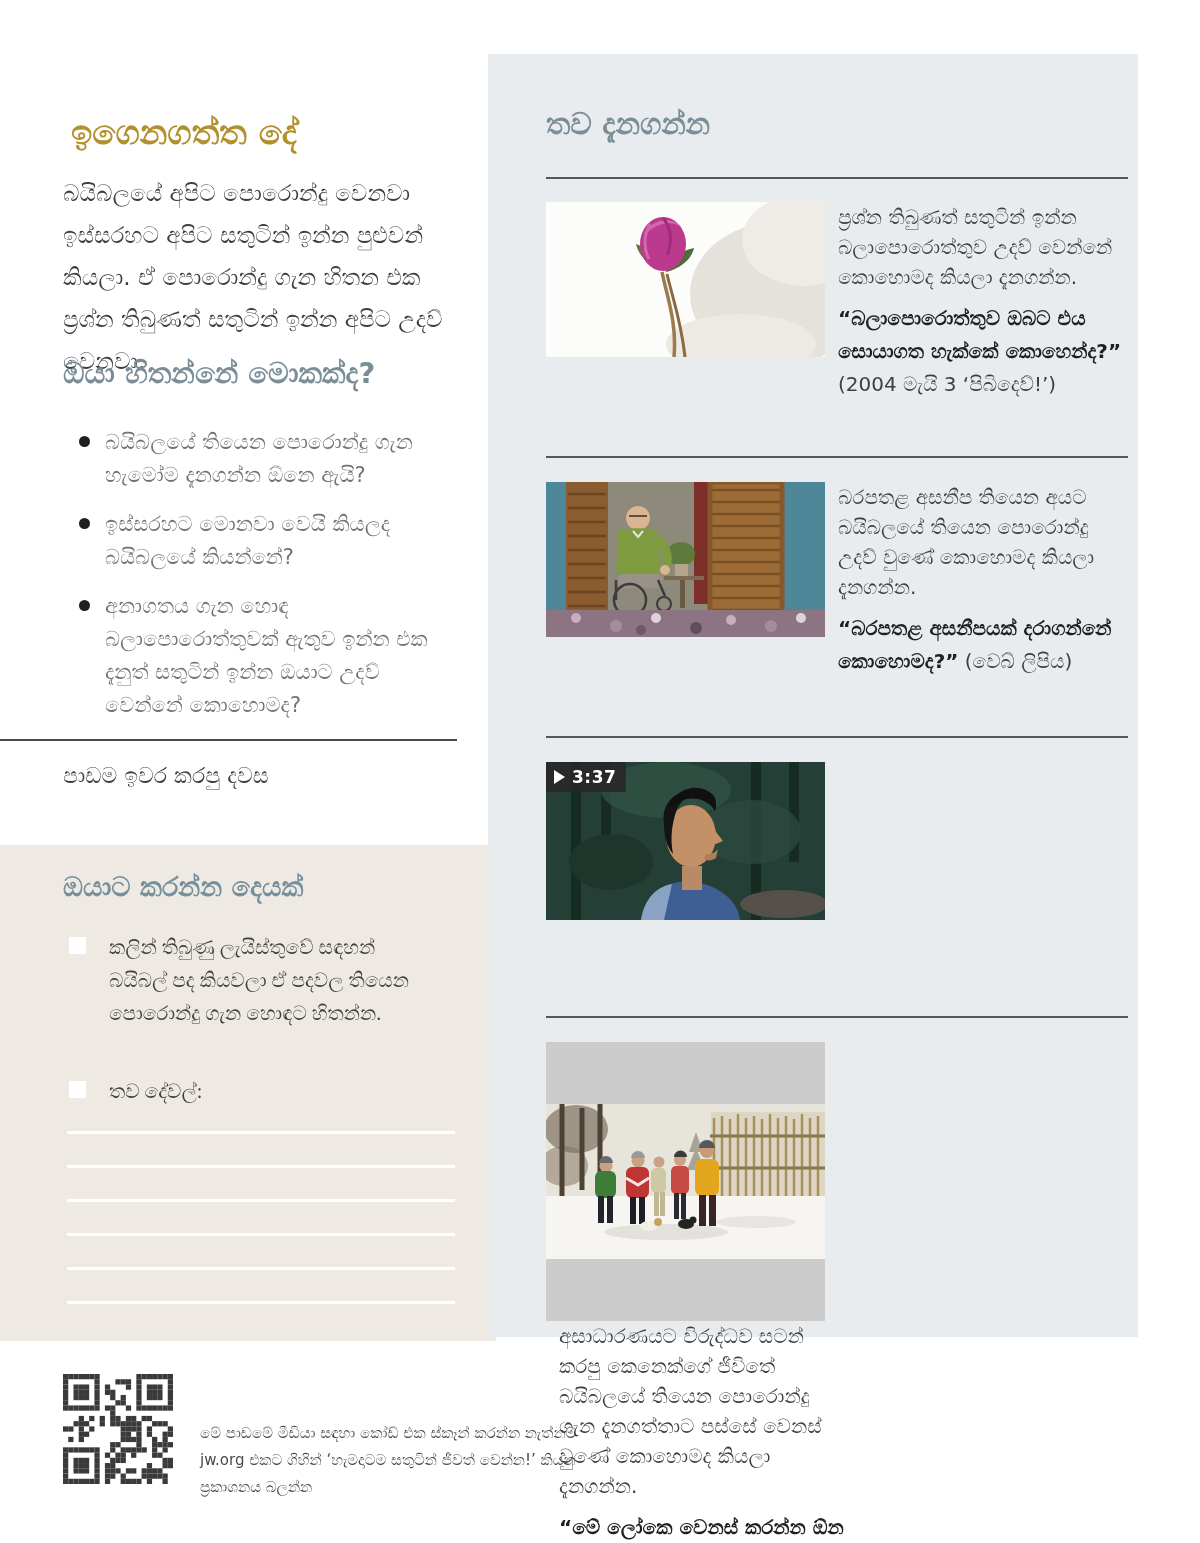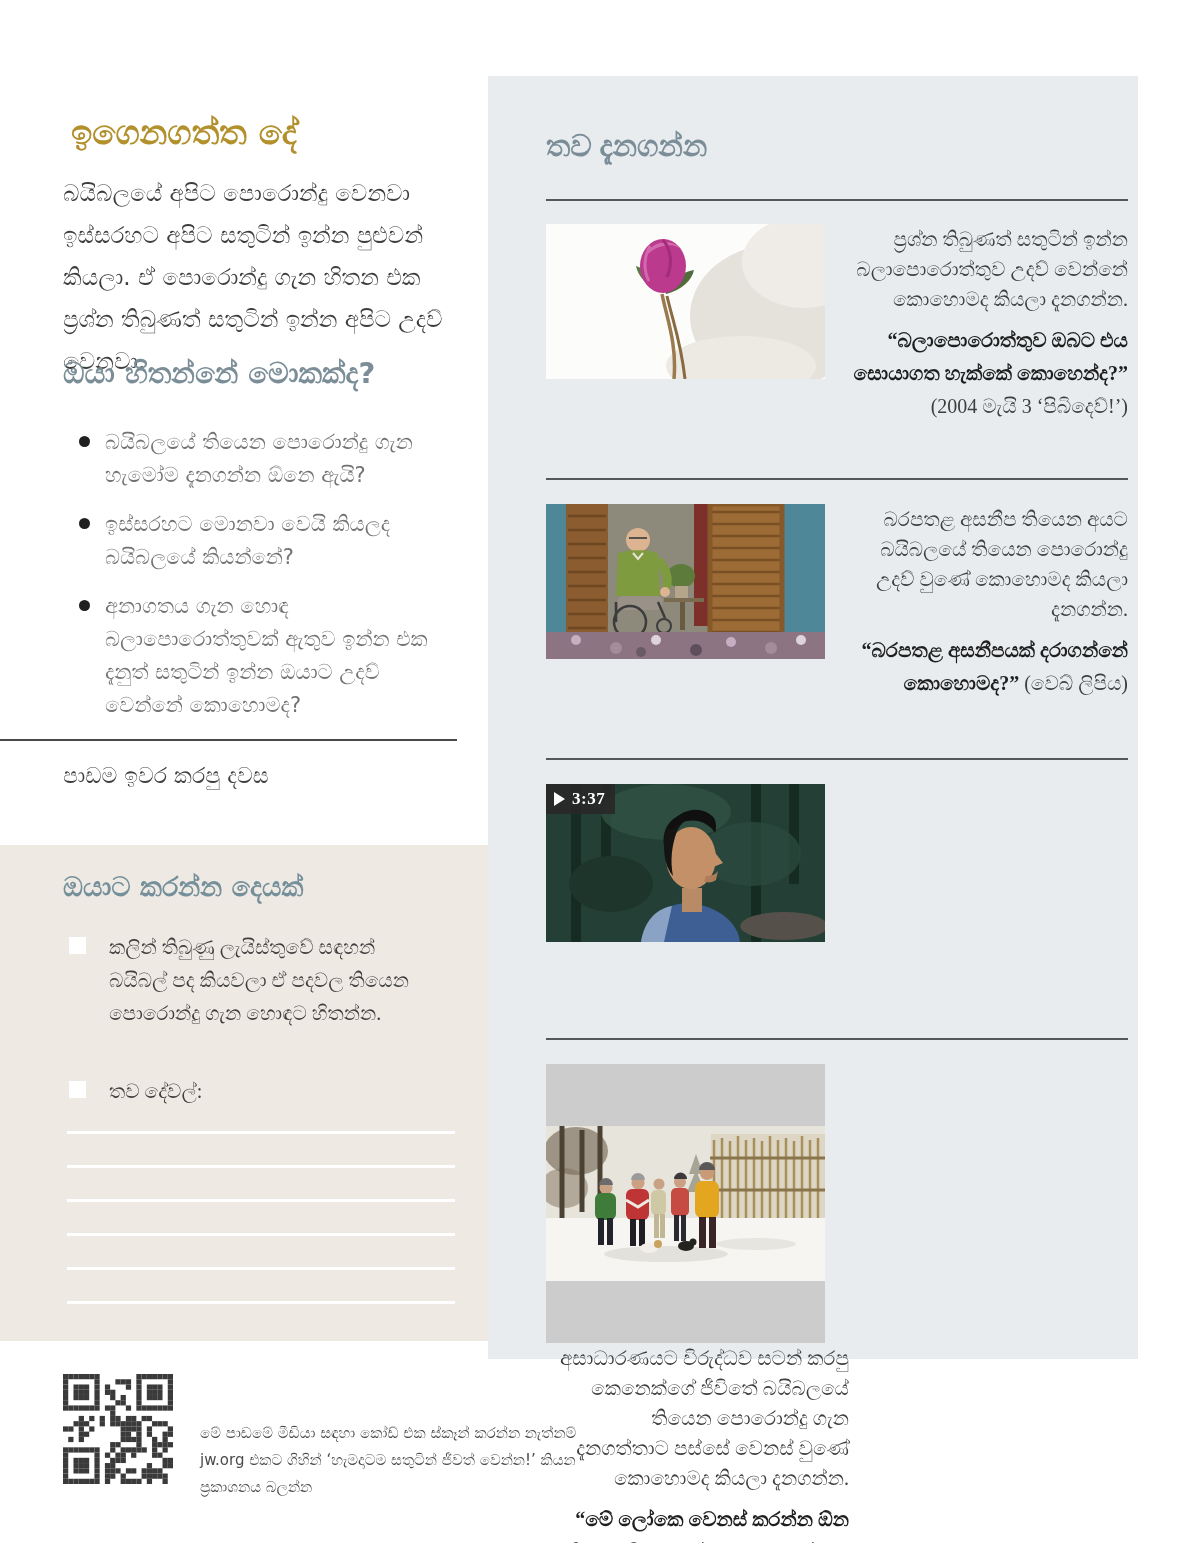--- a/index.html
+++ b/index.html
@@ -27,26 +27,26 @@
              font-size:27px;font-weight:bold;color:#75909b;line-height:1.2;}
   .todo-item{position:absolute;left:65px;width:372px;font-family:Liberation Serif, serif;}
   .todo-item .cb{position:absolute;left:4px;top:6px;width:17px;height:17px;background:#ffffff;}
   .todo-item .txt{display:block;margin-left:44px;font-size:20px;line-height:33px;color:#3e3e3e;}
   .todo-item1{top:86px;}
   .todo-item2{top:230px;}
   .write-lines{position:absolute;left:67px;top:286px;width:388px;}
   .write-lines .wline{height:3px;background:#ffffff;margin-bottom:31px;}
 
   
-  .right-panel{position:absolute;left:488px;top:76px;width:650px;height:1283px;background:#e8ecef;font-family:Liberation Serif, serif;}
+  .right-panel{position:absolute;left:488px;top:54px;width:650px;height:1283px;background:#e8ecef;}
   .rp-head{position:absolute;left:58px;top:52px;margin:0;width:580px;
            font-size:30px;font-weight:bold;color:#7b8e98;line-height:1.2;}
   .rp-rule{position:absolute;left:58px;width:582px;height:2px;background:#54585b;}
   .rule1{top:123px;} .rule2{top:402px;} .rule3{top:682px;} .rule4{top:962px;}
-  .rp-sec{position:absolute;left:58px;width:582px;display:flex;text-align:right;}
+  .rp-sec{position:absolute;left:58px;width:582px;display:flex;}
   .sec1{top:148px;} .sec2{top:428px;} .sec3{top:708px;} .sec4{top:988px;flex-direction:column;}
   .sec-img{position:relative;flex:0 0 279px;width:279px;height:155px;overflow:hidden;background:#cccccc;}
   .sec3 .sec-img{height:158px;}
   .sec-img svg{display:block;width:100%;height:100%;}
   .sec-txtcol{margin-left:13px;width:290px;}
   .sec-text{margin:0 0 10px 0;font-size:20px;line-height:30px;color:#3e3e3e;}
   .sec-quote{margin:0;font-size:20px;line-height:33px;color:#3e3e3e;}
   .sec-quote b{color:#1f1f1f;}
   .video-badge{position:absolute;left:0;top:0;height:30px;padding:0 10px 0 8px;background:rgba(40,40,40,.92);
                display:flex;align-items:center;gap:7px;}

